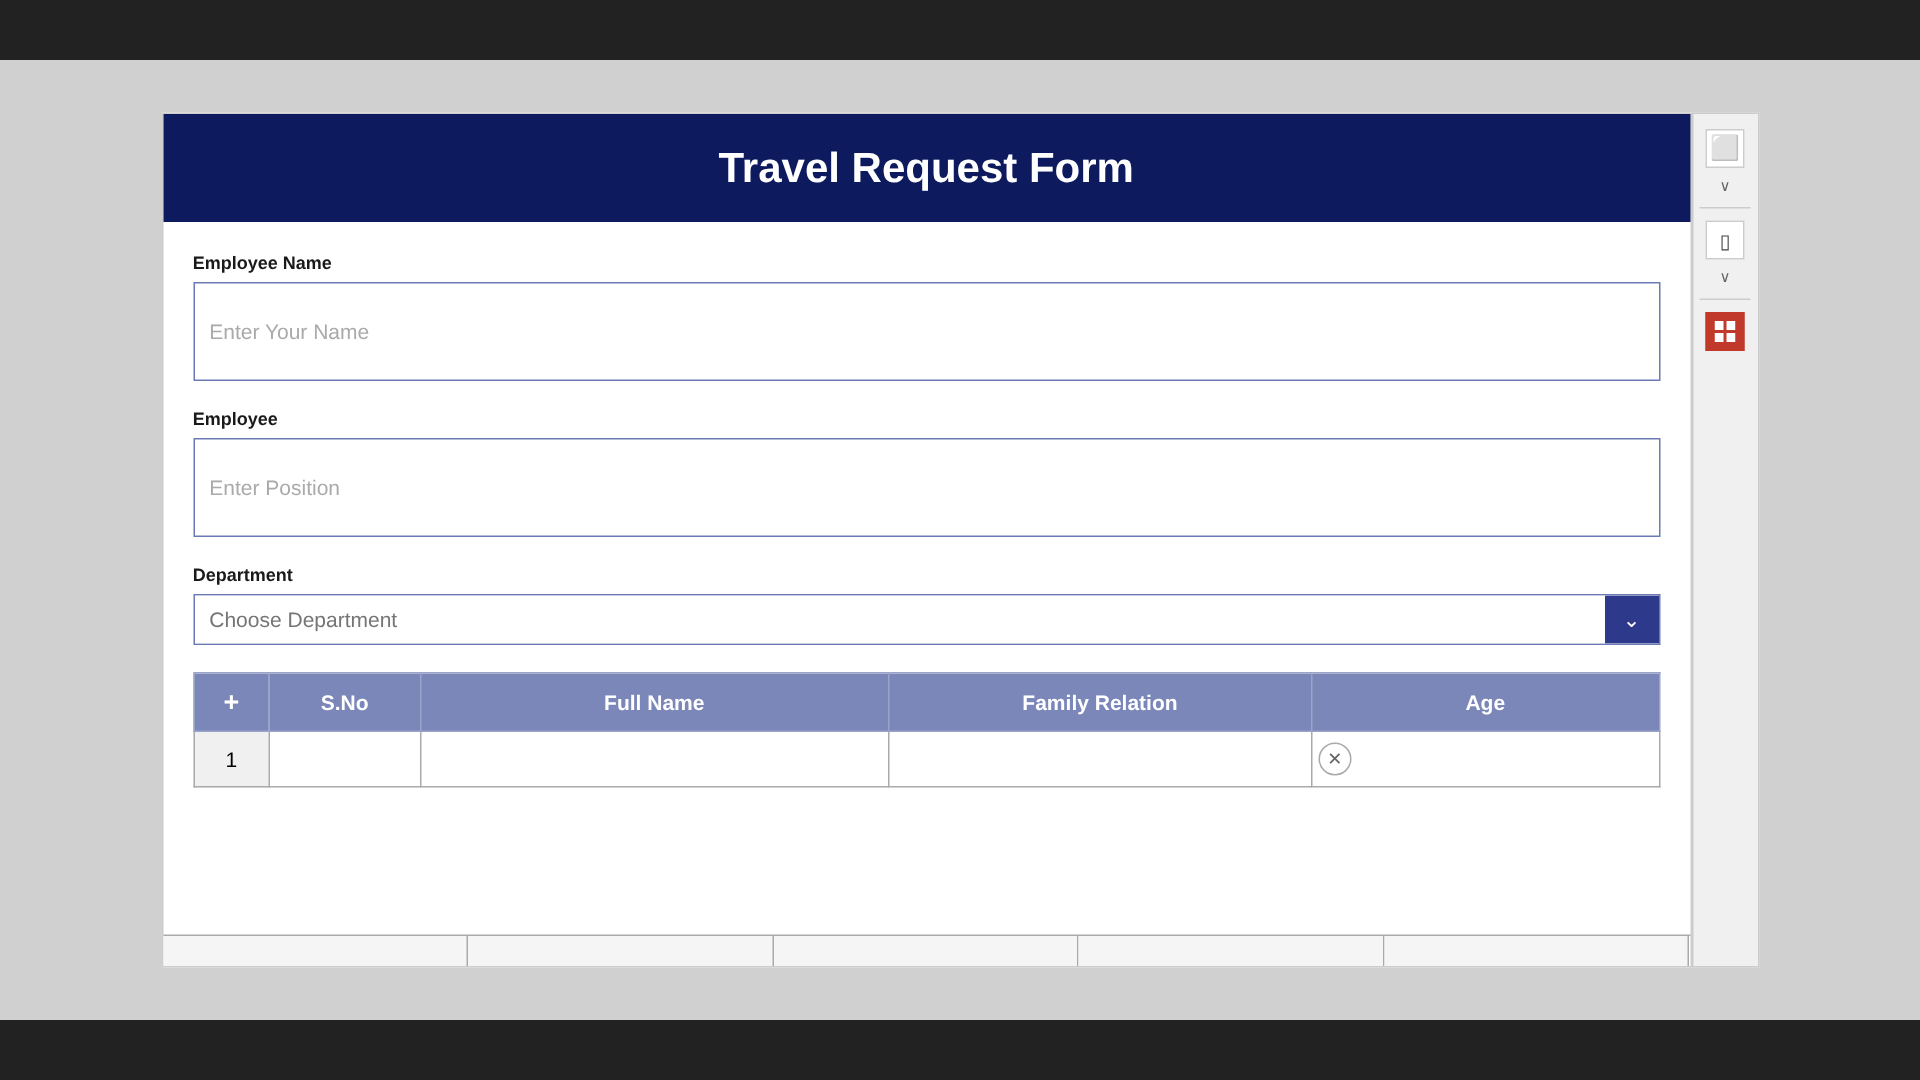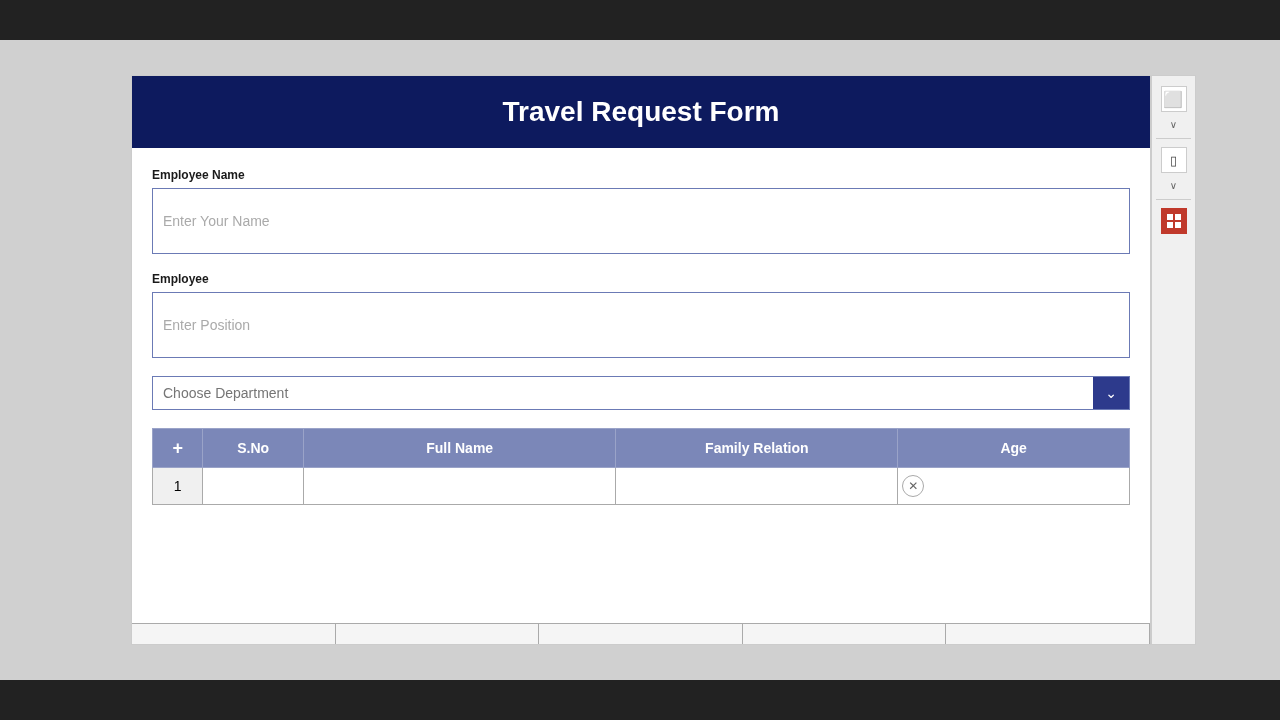--- a/index.html
+++ b/index.html
@@ -16,21 +16,21 @@
       width: 1280px;
       height: 720px;
       font-family: Arial, sans-serif;
     }
 
     .page-wrapper {
       display: flex;
       width: 1112px;
       height: 720px;
       background-color: #d0d0d0;
-      justify-content: flex-end;
+      justify-content: center;
       align-items: center;
     }
 
     .top-bar {
       position: absolute;
       top: 0;
       left: 0;
       width: 1280px;
       height: 40px;
       background-color: #222;
@@ -301,20 +301,21 @@
           <label class="form-label">Employee Name</label>
           <input class="form-input" type="text" placeholder="Enter Your Name" style="">
         </div>
 
         <div class="form-group">
           <label class="form-label">Employee</label>
           <input class="form-input" type="text" placeholder="Enter Position" style="">
         </div>
 
         <div class="form-group">
+          <label class="form-label">Department</label>
           <div class="form-select-wrapper">
             <input class="form-select-input" type="text" readonly="" placeholder="Choose Department" style="">
             <button class="form-select-button">
               <span>⌄</span>
             </button>
           </div>
         </div>
 
         <div class="form-group">
           <table class="family-table">

